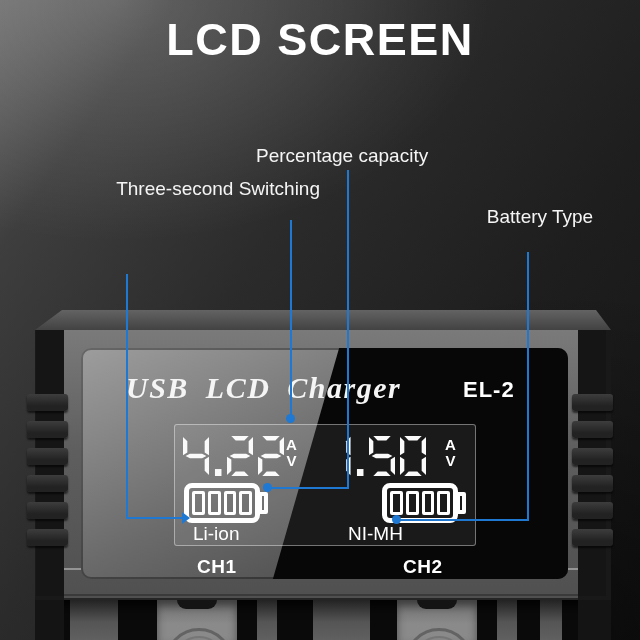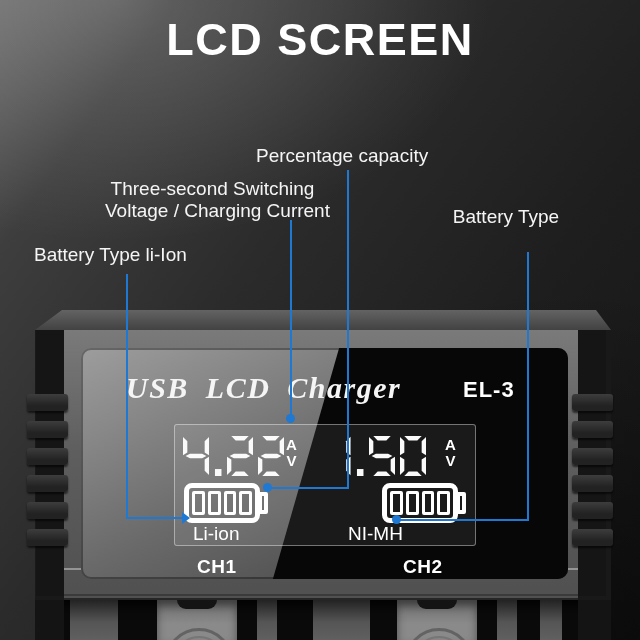--- a/index.html
+++ b/index.html
@@ -11,23 +11,23 @@
       radial-gradient(120% 100% at 90% 100%, rgba(0,0,0,.5), rgba(0,0,0,0) 55%),
       linear-gradient(125deg,#676767 0%,#3e3e3e 16%,#2b2b2b 40%,#1e1e1e 68%,#141414 100%);
   }
   
   .title{
     position:absolute;left:0;top:14px;width:100%;text-align:center;
     color:#fff;font-size:45px;font-weight:bold;letter-spacing:1.5px;z-index:6;
   }
   .ann{position:absolute;color:#f5f5f5;font-size:19px;font-weight:normal;z-index:6;white-space:nowrap;}
   .ann-pct{left:256px;top:145px;}
-  .ann-switch{left:105px;top:178px;width:215px;text-align:center;line-height:22px;}
+  .ann-switch{left:105px;top:178px;width:215px;text-align:right;line-height:22px;}
   .ann-liion{left:34px;top:244px;}
-  .ann-nimh{left:440px;top:205px;width:132px;text-align:center;line-height:23px;}
+  .ann-nimh{left:474px;top:205px;width:132px;text-align:center;line-height:23px;}
   
   .vline,.hline{position:absolute;background:var(--blue,#1f78d2);z-index:5;}
   .vline{width:2px;} .hline{height:2px;}
   .dot{position:absolute;width:9px;height:9px;border-radius:50%;background:var(--blue,#1f78d2);z-index:5;}
   .arrow{position:absolute;width:0;height:0;border-top:6px solid transparent;
          border-bottom:6px solid transparent;border-left:8px solid var(--blue,#1f78d2);z-index:5;}
   
   .device{position:absolute;inset:0;z-index:1;}
   .cap{position:absolute;left:35px;top:310px;width:576px;height:20px;
        background:linear-gradient(180deg,#636363,#424242);
@@ -92,23 +92,21 @@
 </head>
 <body>
 
 <div class="stage">
 
   <div class="title">LCD SCREEN</div>
 
   <div class="ann ann-pct">Percentage capacity</div>
   <div class="ann ann-switch">
     <div>Three-second Switching</div>
-    <div>Voltage / Charging Current</div>
   </div>
-  <div class="ann ann-liion">Battery Type li-Ion</div>
   <div class="ann ann-nimh">
     <div>Battery Type</div>
   </div>
 
   <div class="vline" style="left:126px;top:274px;height:245px;"></div>
   <div class="hline" style="left:126px;top:517px;width:57px;"></div>
   <div class="arrow" style="left:182px;top:512px;"></div>
 
   <div class="vline" style="left:290px;top:220px;height:197px;"></div>
   <div class="dot" style="left:286px;top:414px;"></div>
@@ -140,21 +138,21 @@
     <div class="rib rib-r" style="top:394px;"></div>
     <div class="rib rib-r" style="top:421px;"></div>
     <div class="rib rib-r" style="top:448px;"></div>
     <div class="rib rib-r" style="top:475px;"></div>
     <div class="rib rib-r" style="top:502px;"></div>
     <div class="rib rib-r" style="top:529px;"></div>
 
     <div class="bezel">
       <div class="glass-dark"></div>
       <div class="brand">USB LCD Charger</div>
-      <div class="model">EL-3</div>
+      <div class="model">EL-2</div>
 
       <div class="panel">
         <div class="sevenseg seg1">
             <svg class="seg-digit" viewBox="0 0 60 92">
               <polygon points="0,2 10,12 10,38 0,44"></polygon>
               <polygon points="6,46 16,41 44,41 54,46 44,51 16,51"></polygon>
               <polygon points="60,2 60,44 50,38 50,12"></polygon>
               <polygon points="60,48 60,90 50,80 50,54"></polygon>
             </svg>
             <svg class="seg-dot" viewBox="0 0 18 92">

